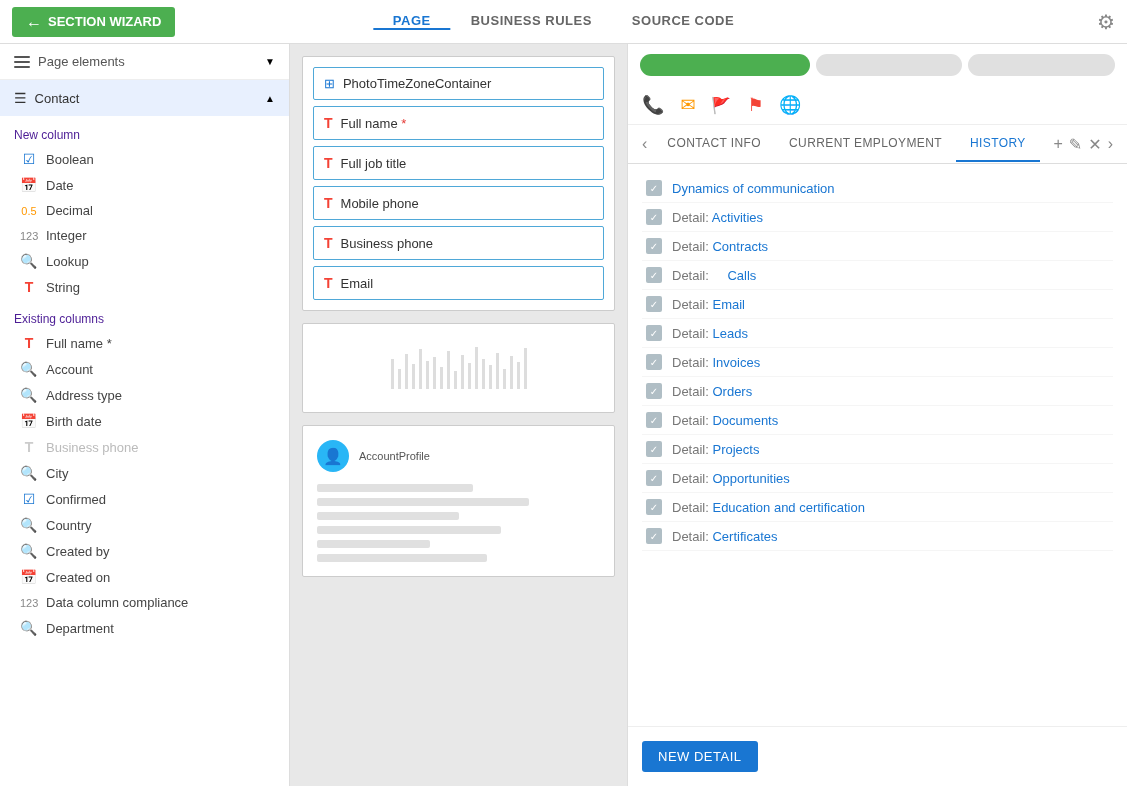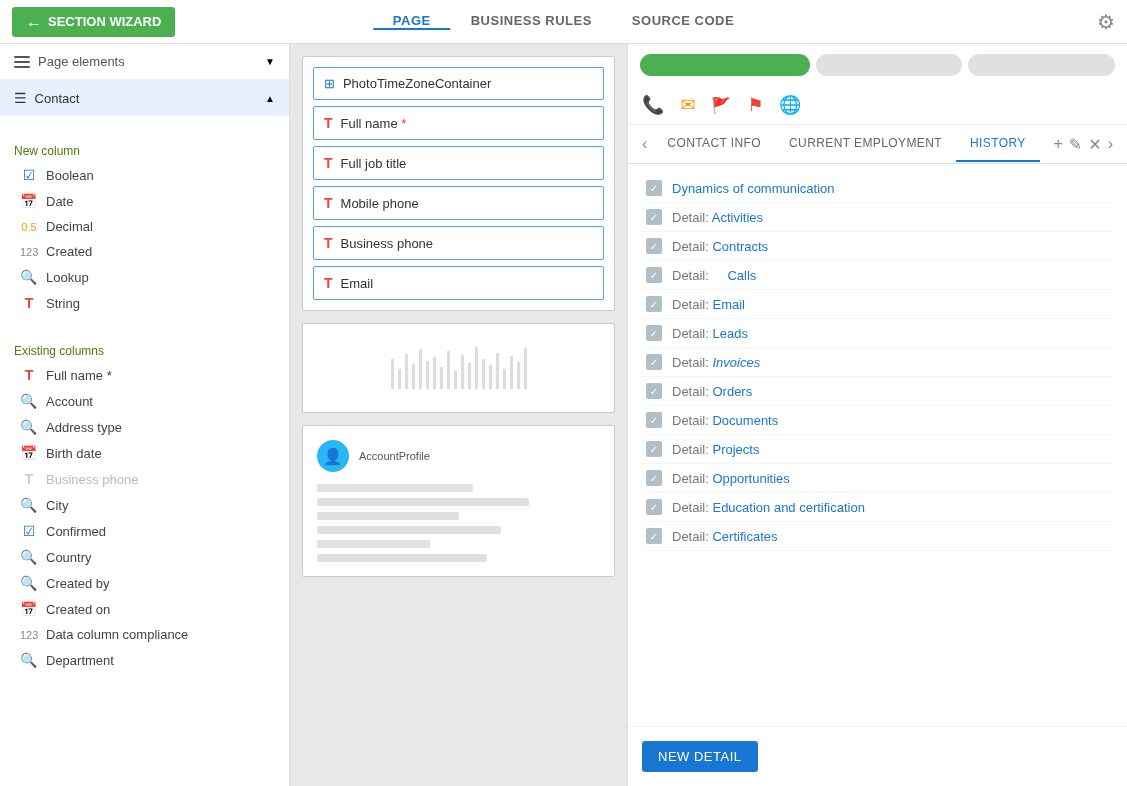--- a/index.html
+++ b/index.html
@@ -37,21 +37,21 @@
       display: flex; align-items: center; justify-content: space-between;
       padding: 10px 14px; border-bottom: 1px solid #eee; cursor: pointer;
     }
     .sidebar-header-title { display: flex; align-items: center; gap: 8px; font-size: 13px; color: #555; }
     .sidebar-section {
       display: flex; align-items: center; justify-content: space-between;
       padding: 10px 14px; background: #e8f0fe; cursor: pointer;
     }
     .sidebar-section-title { display: flex; align-items: center; gap: 8px; font-size: 13px; color: #333; font-weight: 500; }
 
-    .sidebar-group-label { color: #4d7c0f; font-size: 12px; padding: 28px 14px 4px; font-weight: 500; }
+    .sidebar-group-label { color: #4c1d95; font-size: 12px; padding: 12px 14px 4px; font-weight: 500; }
     .sidebar-item {
       display: flex; align-items: center; gap: 8px;
       padding: 5px 14px 5px 20px; cursor: pointer; color: #444;
     }
     .sidebar-item .icon { font-size: 14px; width: 18px; text-align: center; }
     .icon-bool { color: #1976d2; font-size: 12px; }
     .icon-date { color: #888; }
     .icon-decimal { color: #ff9800; font-size: 11px; }
     .icon-int { color: #888; font-size: 11px; }
     .icon-lookup { color: #888; font-size: 13px; }
@@ -199,21 +199,21 @@
     <div class="sidebar-item">
       <span class="icon icon-date">📅</span>
       <span>Date</span>
     </div>
     <div class="sidebar-item">
       <span class="icon icon-decimal" style="color:#ff9800;font-size:11px;">0.5</span>
       <span>Decimal</span>
     </div>
     <div class="sidebar-item">
       <span class="icon icon-int" style="color:#888;font-size:11px;">123</span>
-      <span>Created</span>
+      <span>Integer</span>
     </div>
     <div class="sidebar-item">
       <span class="icon icon-lookup">🔍</span>
       <span>Lookup</span>
     </div>
     <div class="sidebar-item">
       <span class="icon icon-string" style="color:#f44336;font-weight:bold;">T</span>
       <span>String</span>
     </div>
 
@@ -411,21 +411,21 @@
         <div class="history-checkbox">
             <span class="check">✓</span>
           </div>
         <span class="history-label"><span class="detail" style="color:#777;">Detail: </span><span style="color:#1976d2;">Leads</span></span>
       </div>
 
       <div class="history-item">
         <div class="history-checkbox">
             <span class="check">✓</span>
           </div>
-        <span class="history-label"><span class="detail" style="color:#777;">Detail: </span><span style="color:#1976d2;font-style:italic;">Invoices</span></span>
+        <span class="history-label"><span class="detail" style="color:#777;">Detail: </span><span style="color:#1976d2;">Invoices</span></span>
       </div>
 
       <div class="history-item">
         <div class="history-checkbox">
             <span class="check">✓</span>
           </div>
         <span class="history-label"><span class="detail" style="color:#777;">Detail: </span><span style="color:#1976d2;">Orders</span></span>
       </div>
 
       <div class="history-item">

